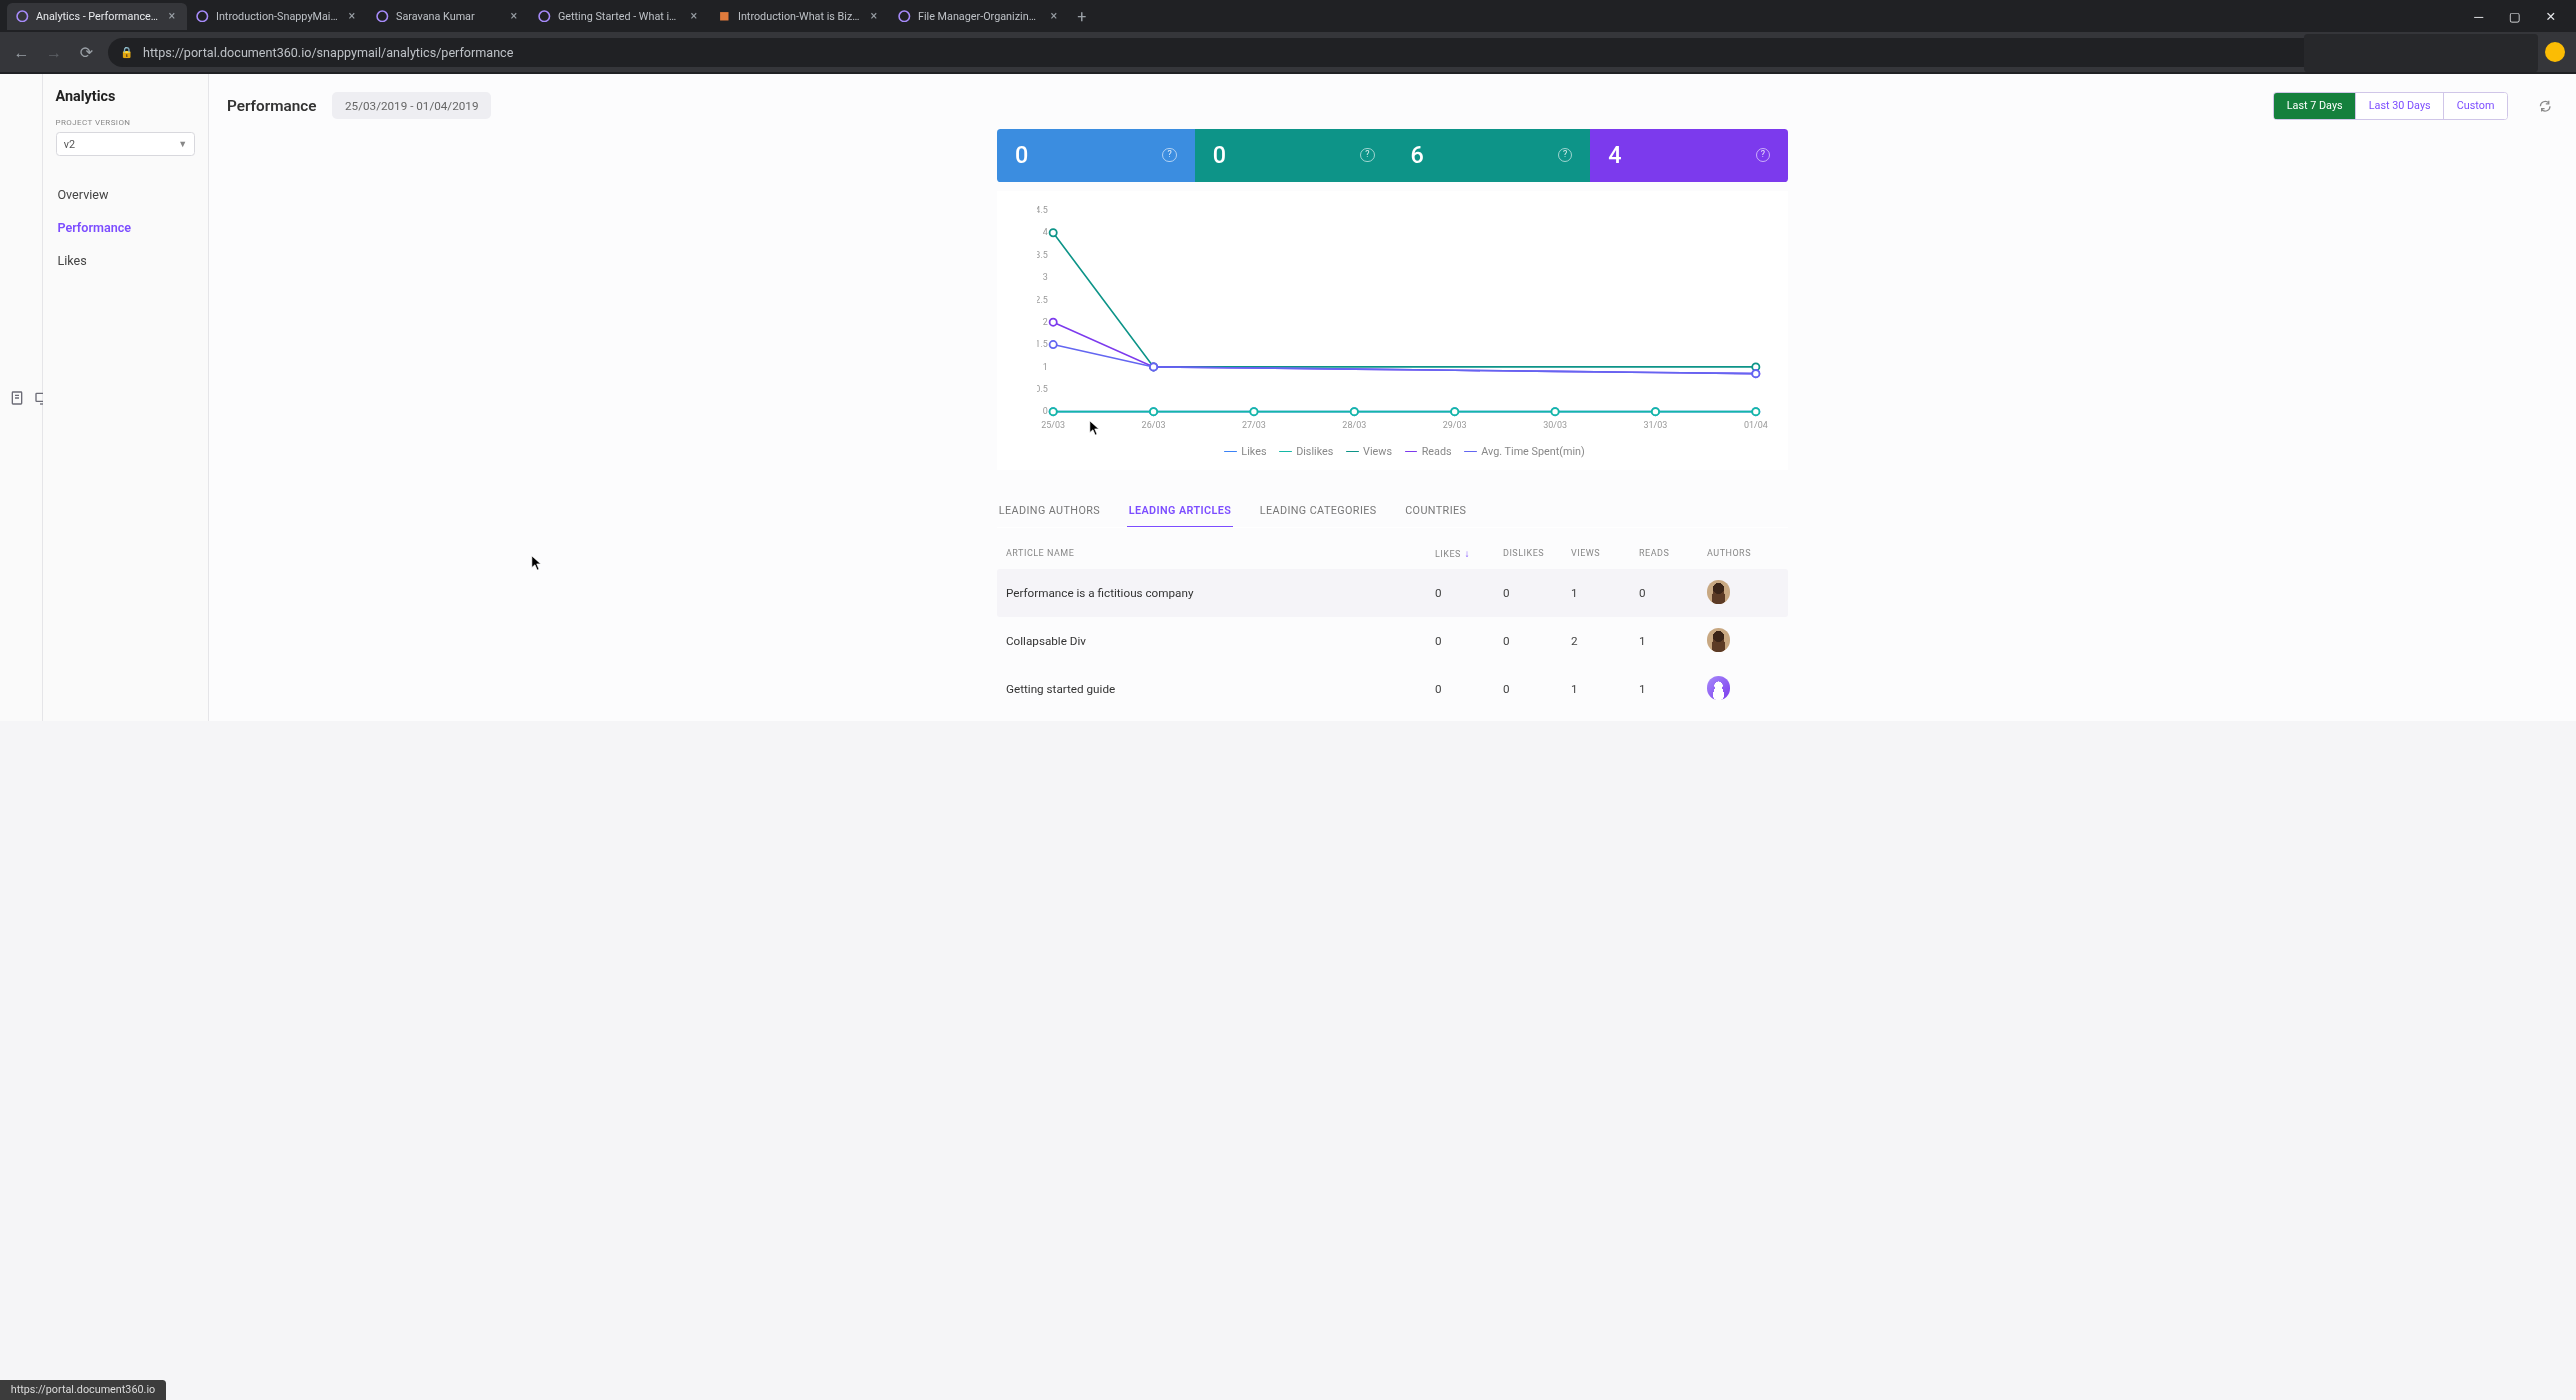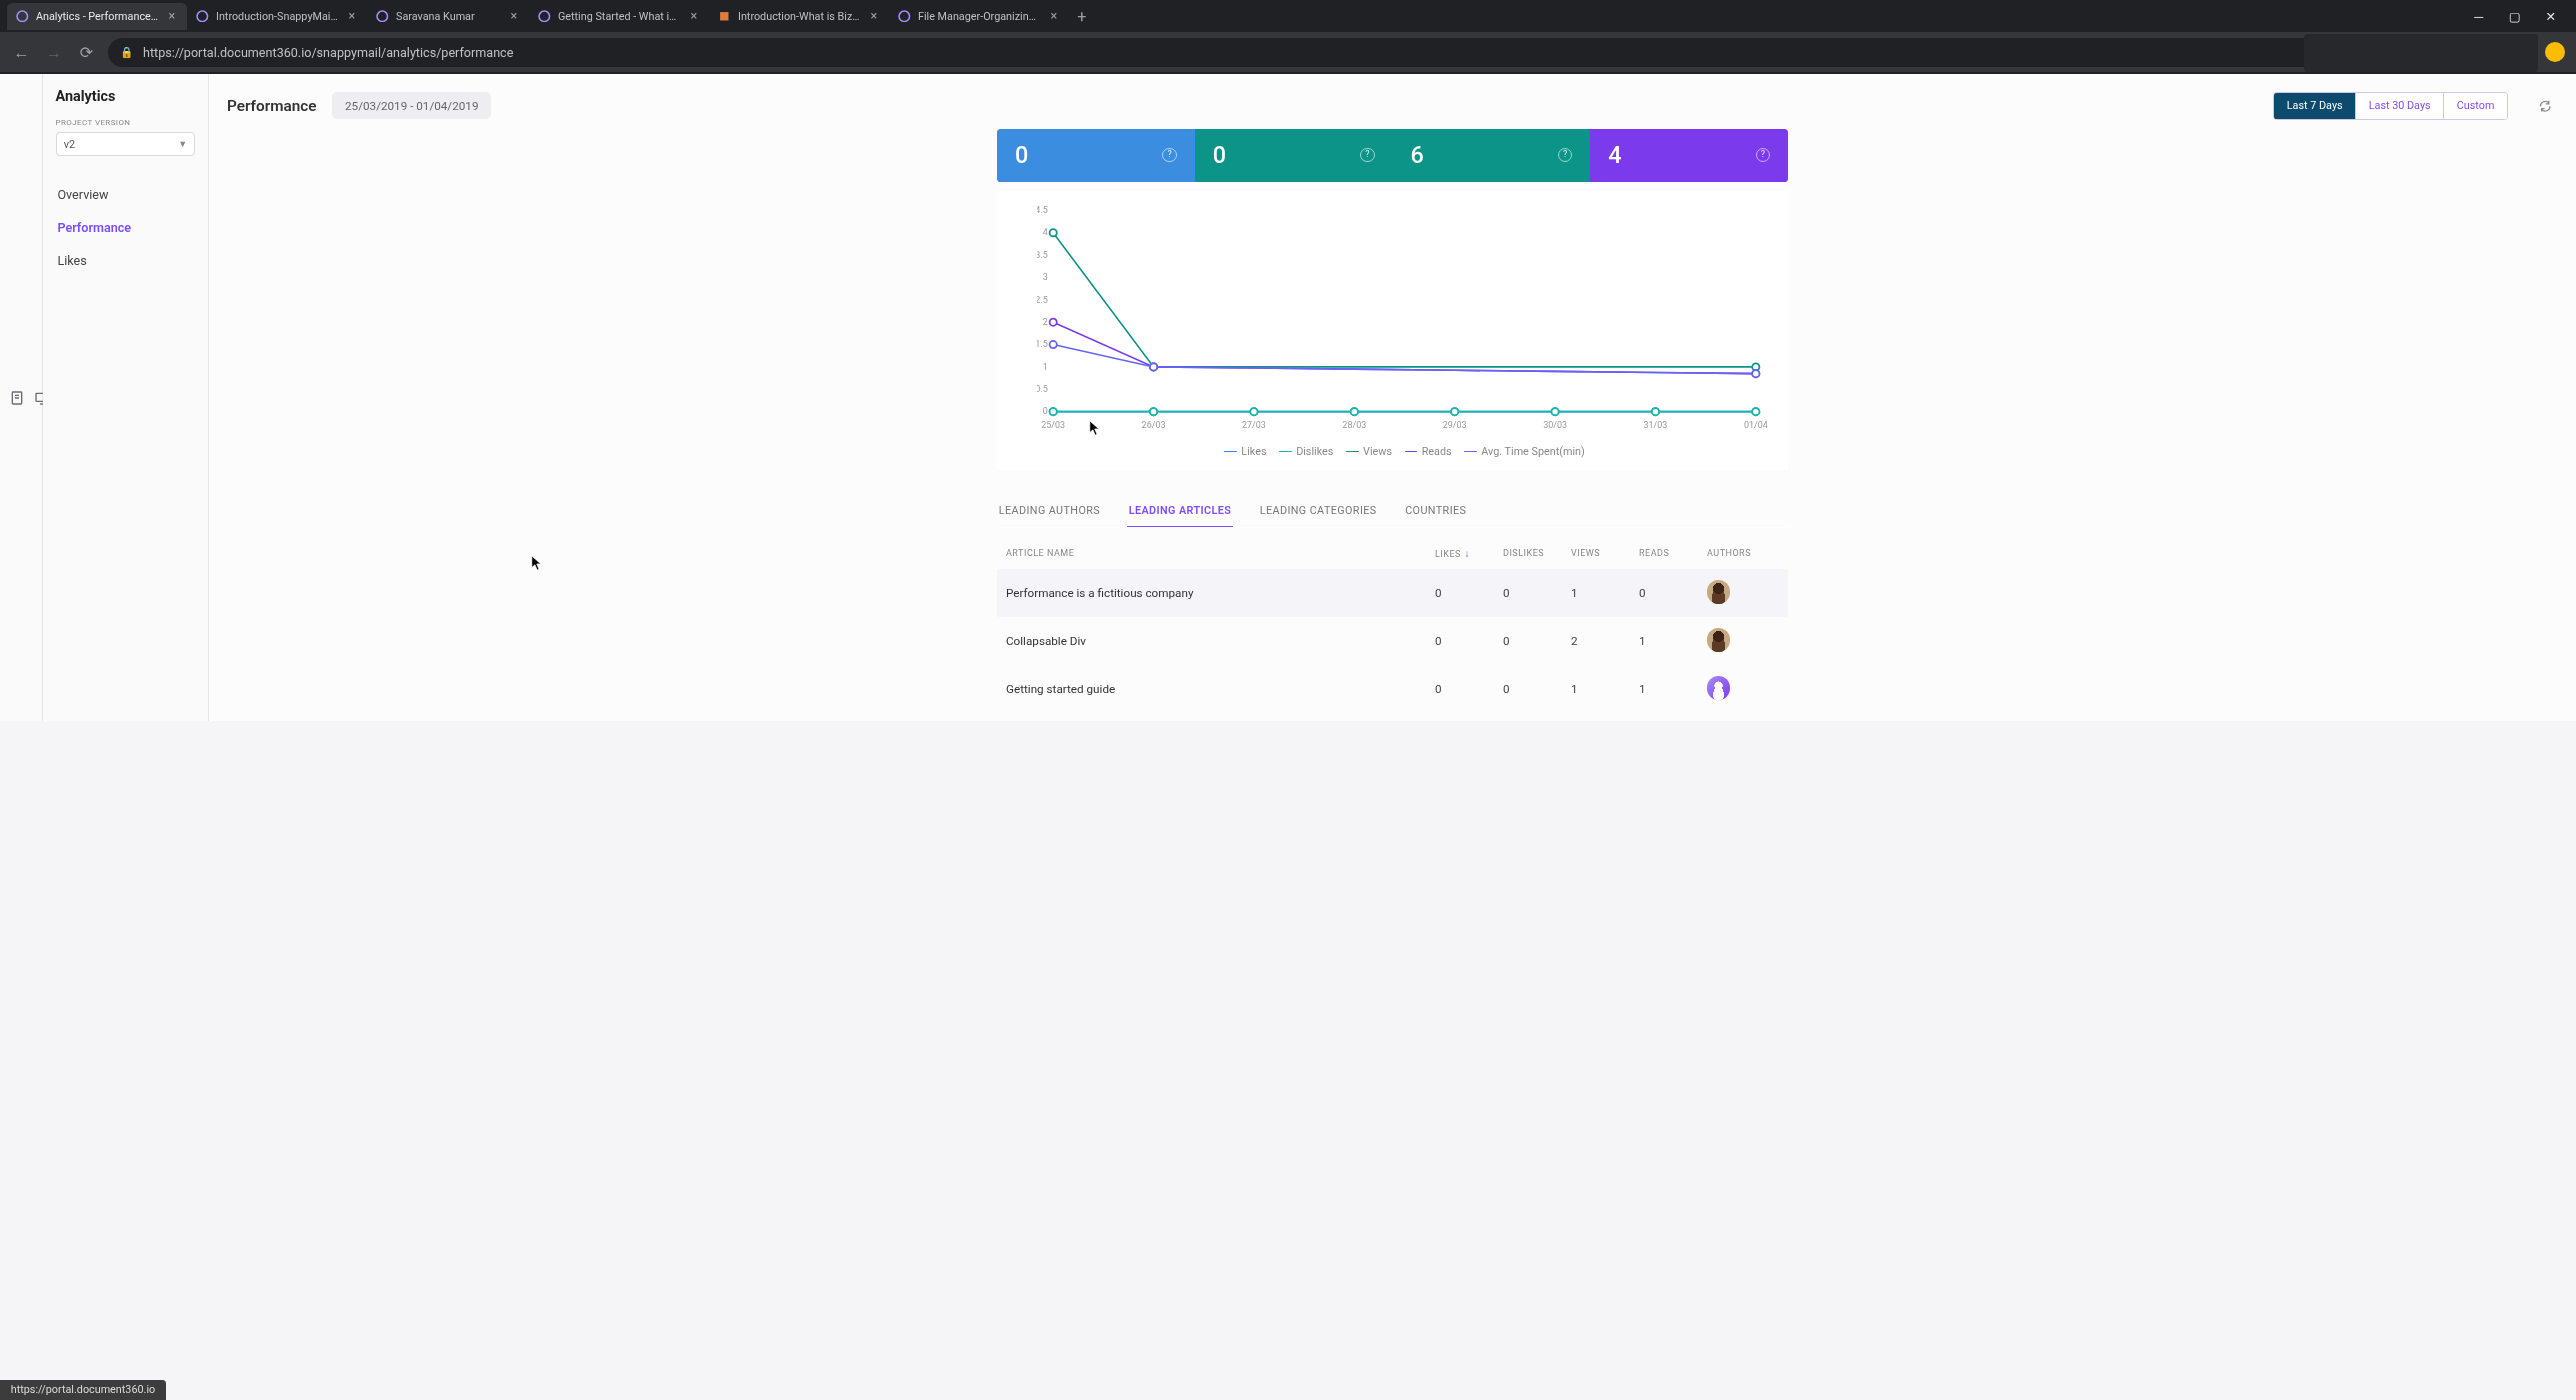--- a/index.html
+++ b/index.html
@@ -50,21 +50,21 @@
   .side-nav-item.active { color: #7c4dff; font-weight: 600; }
   
   .main { flex: 1; background: #fcfcfd; overflow-y: auto; padding: 14.4px 0 27px; }
   
   .page-header { display: flex; align-items: center; padding: 3.6px 18px 9px; gap: 16px; }
   .page-title { font-size: 15.3px; font-weight: 600; color: #333;}
   .date-chip { background: #eeeef2; color: #666; font-size: 11.7px; padding: 6.3px 12.6px; border-radius: 5px; }
   .range-toggle { margin-left: auto; display: flex; border: 0.9px solid #d0c6e8; border-radius: 3.6px; overflow: hidden; }
   .range-btn { padding: 6.3px 12.6px; font-size: 10.8px; color: #7c4dff; background: #fff; cursor: pointer; border-left:0.9px solid #d0c6e8;}
   .range-btn:first-child{border-left:none;}
-  .range-btn.active { background: #0c4a6e; color: #fff; }
+  .range-btn.active { background: #15803d; color: #fff; }
   .refresh-btn { width: 25px; height: 25px; margin-left: 9px; color: #888; display:flex; align-items:center; justify-content:center; cursor:pointer;}
 
   .content-col { margin: 0 auto; max-width: 827px; padding: 0 18px; }
   
   .kpi-row { display: flex; border-radius: 3.6px; overflow: hidden; margin-bottom: 9px; }
   .kpi { flex: 1; padding: 12.6px 18px; color: #fff; display: flex; align-items: center; justify-content: space-between; }
   .kpi .num { font-size: 23.4px; font-weight: 500; }
   .kpi .info { width: 14.4px; height: 14.4px; border: 1.3px solid rgba(255,255,255,0.7); border-radius: 50%; font-size: 9px; text-align: center; line-height: 11.7px; opacity:0.85;}
   .kpi.c0 { background: #3b8de0; }
   .kpi.c1 { background: #0d9488; }

